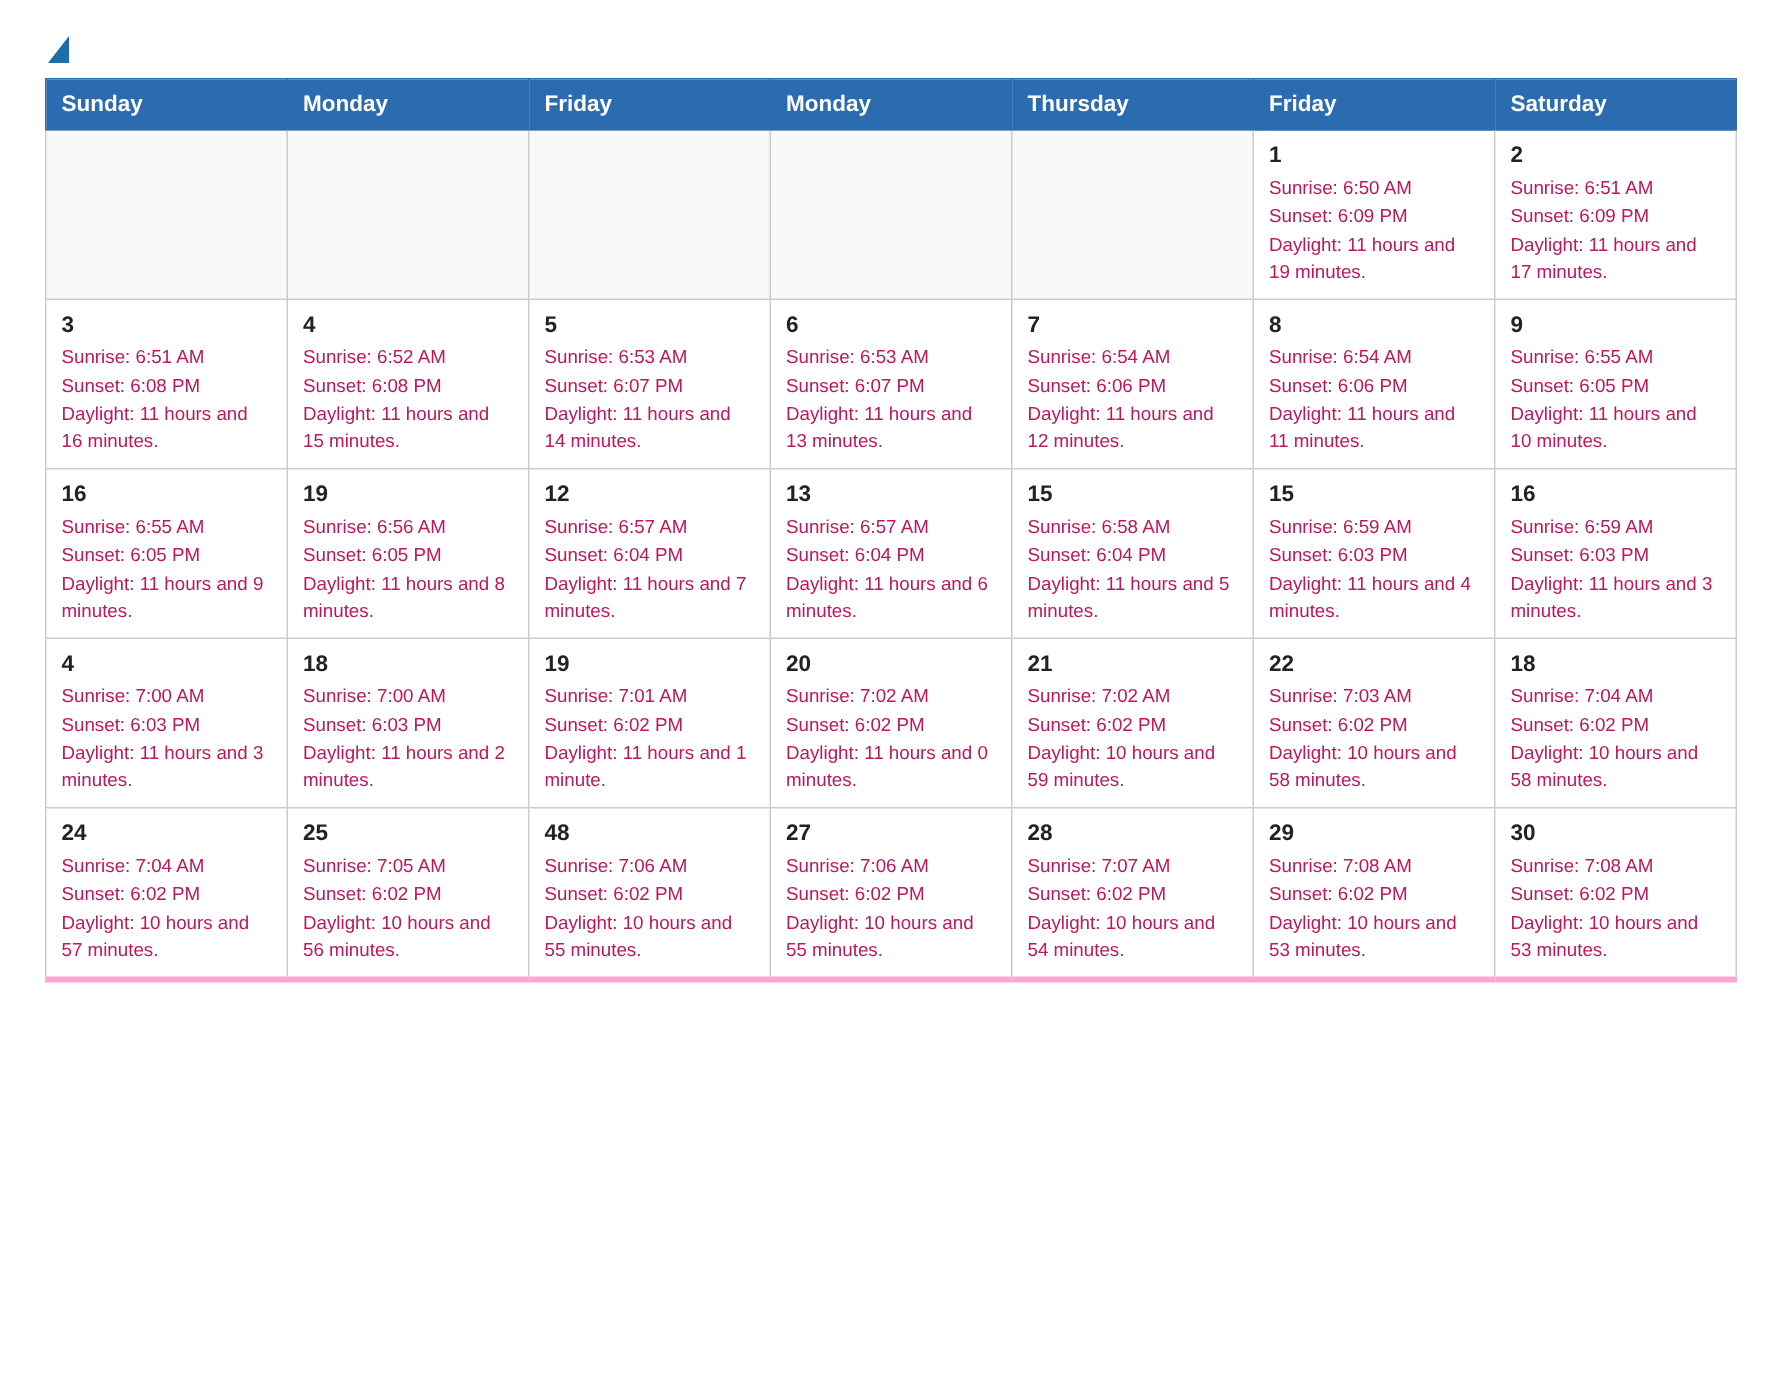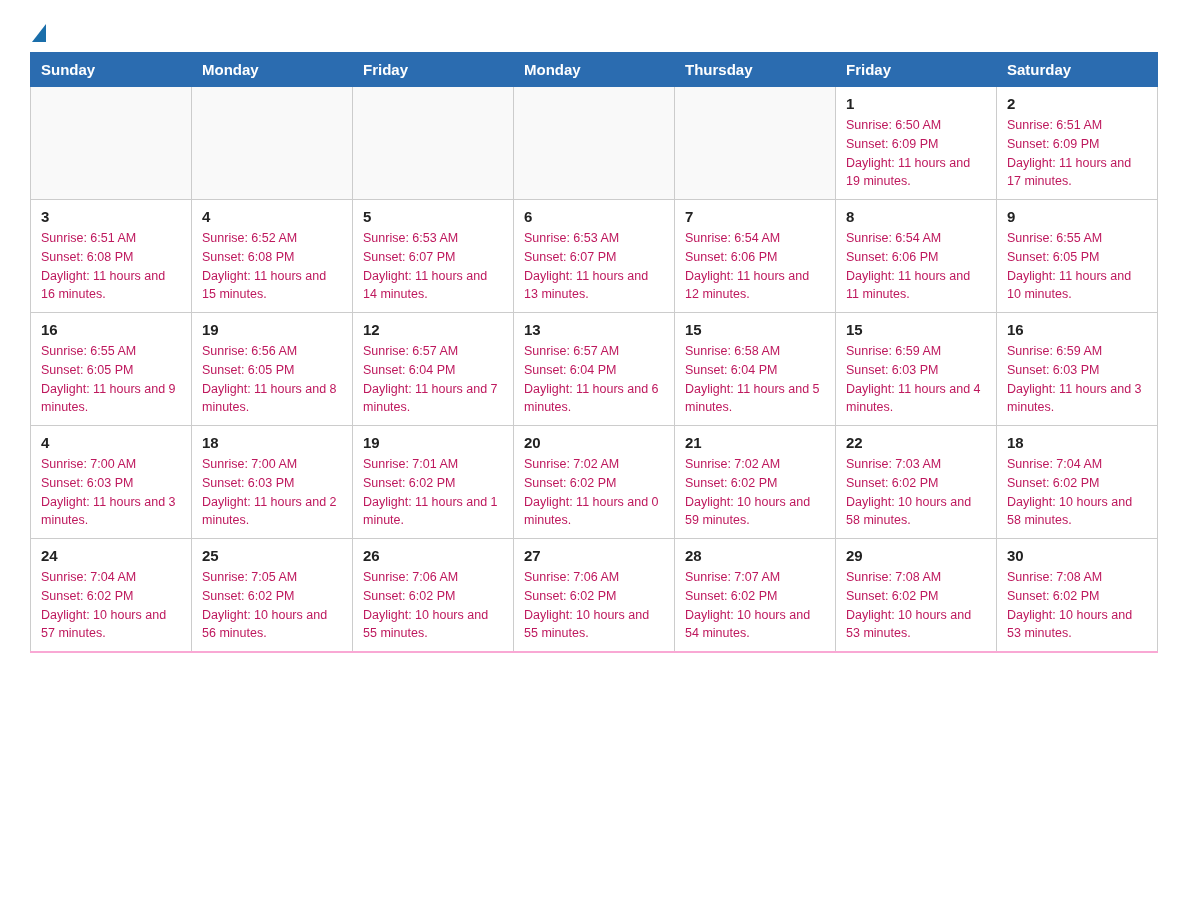--- a/index.html
+++ b/index.html
@@ -88,21 +88,21 @@
       font-weight: bold;
       color: #222;
       margin-bottom: 4px;
     }
     .day-info {
       font-size: 12.5px;
       color: #be185d;
       line-height: 1.5;
     }
     .calendar tbody tr:last-child td {
-      border-bottom: 2px solid #f9a8d4;
+      border-bottom: 4px solid #f9a8d4;
     }
   </style>
 </head>
 <body>
 
 <div class="header-area">
   <div class="logo">
     <div class="logo-top">
       <span class="logo-general"></span>
       <div class="logo-triangle"></div>
@@ -236,21 +236,21 @@
       <tr>
         <td>
           <div class="day-number">24</div>
           <div class="day-info">Sunrise: 7:04 AM<br>Sunset: 6:02 PM<br>Daylight: 10 hours and 57 minutes.</div>
         </td>
         <td>
           <div class="day-number">25</div>
           <div class="day-info">Sunrise: 7:05 AM<br>Sunset: 6:02 PM<br>Daylight: 10 hours and 56 minutes.</div>
         </td>
         <td>
-          <div class="day-number">26</div>
+          <div class="day-number">48</div>
           <div class="day-info">Sunrise: 7:06 AM<br>Sunset: 6:02 PM<br>Daylight: 10 hours and 55 minutes.</div>
         </td>
         <td>
           <div class="day-number">27</div>
           <div class="day-info">Sunrise: 7:06 AM<br>Sunset: 6:02 PM<br>Daylight: 10 hours and 55 minutes.</div>
         </td>
         <td>
           <div class="day-number">28</div>
           <div class="day-info">Sunrise: 7:07 AM<br>Sunset: 6:02 PM<br>Daylight: 10 hours and 54 minutes.</div>
         </td>

